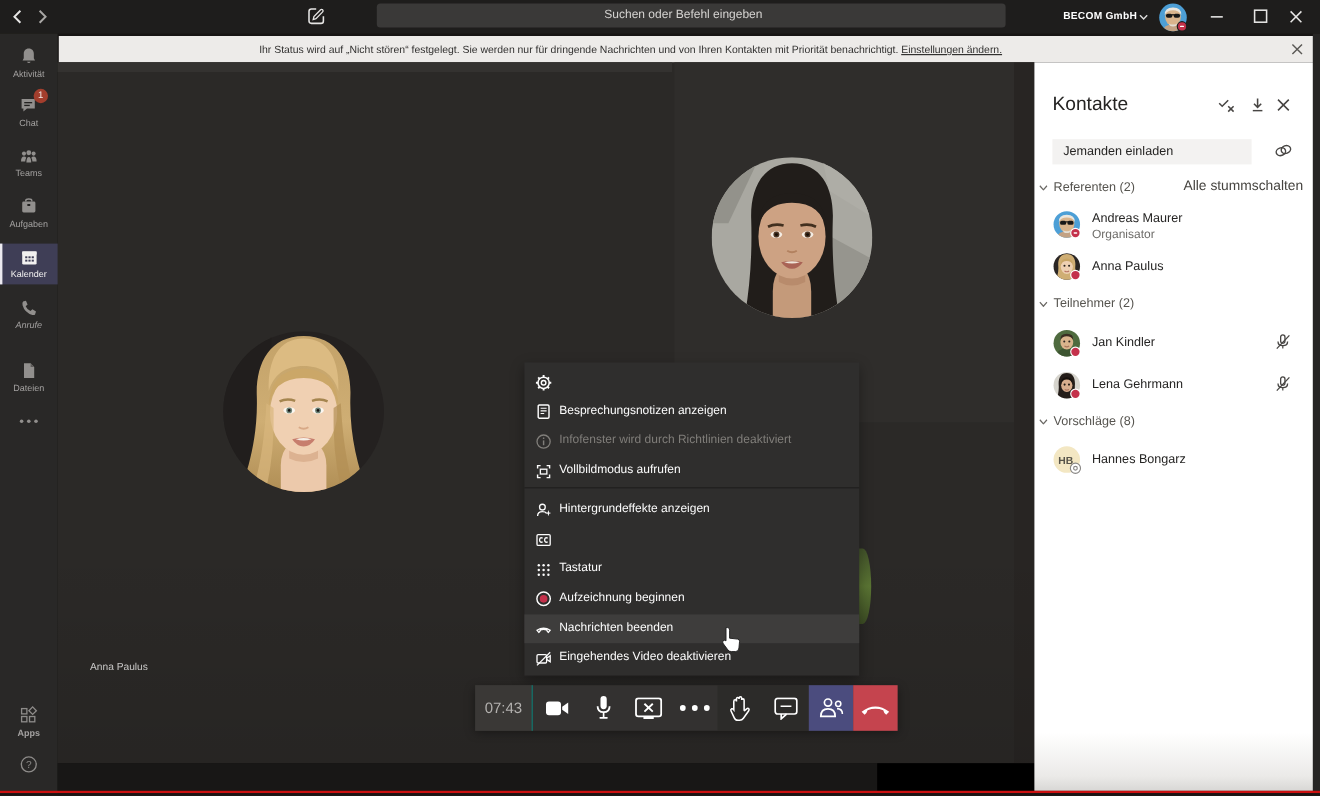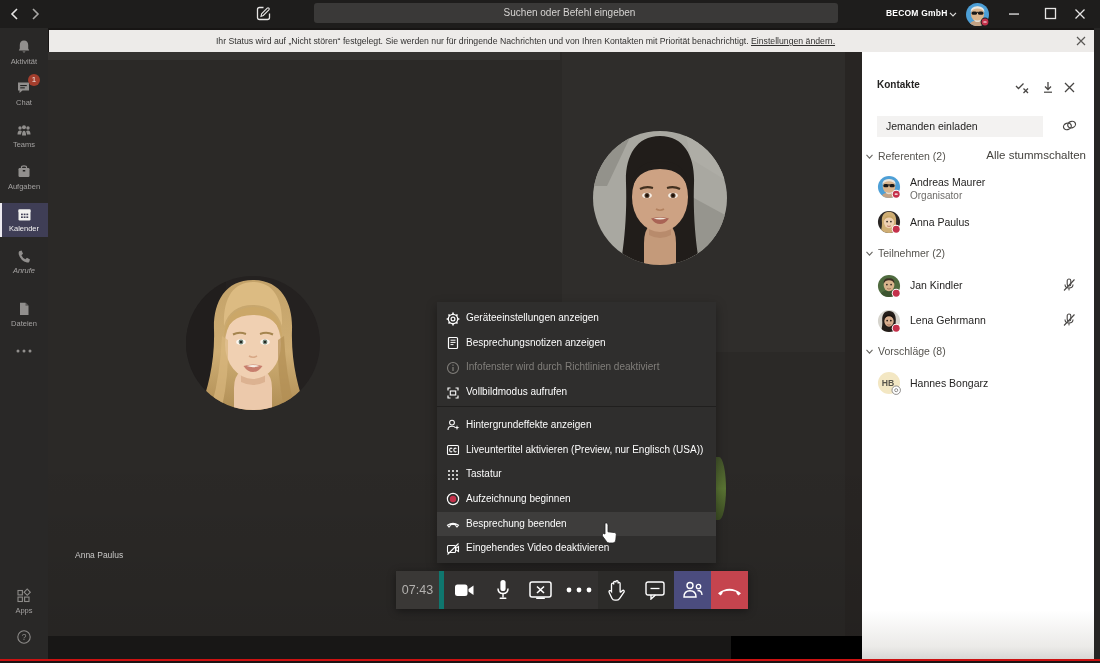--- a/index.html
+++ b/index.html
@@ -130,21 +130,21 @@
     <circle cx="8" cy="2" r="1.5" fill="#918f8d"></circle>
     <circle cx="14" cy="2" r="1.5" fill="#918f8d"></circle>
   </svg>
 
 <svg class="sbi" style="top:588px;" width="16" height="16" viewBox="0 0 16 16" fill="none" stroke="#8d8b89" stroke-width="1.1">
     <rect x="2" y="2.5" width="4.4" height="4.4"></rect>
     <rect x="2" y="9.1" width="4.4" height="4.4"></rect>
     <rect x="8.6" y="9.1" width="4.4" height="4.4"></rect>
     <rect x="9" y="2" width="4.4" height="4.4" transform="rotate(45 11.2 4.2)"></rect>
   </svg>
-<div class="sbl" style="top:606px;">Apps</div>
+<div class="sbl" style="top:606px;font-weight:bold;">Apps</div>
 
 <svg class="sbi" style="top:629px;" width="16" height="16" viewBox="0 0 16 16">
     <circle cx="8" cy="8" r="6.2" fill="none" stroke="#8d8b89" stroke-width="1.1"></circle>
     <text x="8" y="11" font-size="8.5" fill="#8d8b89" text-anchor="middle" font-family="Liberation Sans">?</text>
   </svg>
 <div class="sbl" style="top:646px;padding-left:33px;">Hilfe</div>
 
 <div class="abs" style="left:48px;top:52px;width:814px;height:584px;background:#2b2927;"></div>
 <div class="abs" style="left:562px;top:52px;width:283px;height:300px;background:#2f2d2b;"></div>
 <div class="abs" style="left:845px;top:52px;width:17px;height:584px;background:#282523;"></div>
@@ -230,21 +230,20 @@
 .mrow svg{position:absolute;left:9px;top:5.5px;}
 </style>
 <div class="mrow" style="top:306px;">
     <svg width="14" height="14" viewBox="0 0 14 14">
       <circle cx="7" cy="7" r="4.7" fill="none" stroke="#fcfcfc" stroke-width="1.3"></circle>
       <circle cx="7" cy="7" r="1.9" fill="none" stroke="#fcfcfc" stroke-width="1.2"></circle>
       <g stroke="#fcfcfc" stroke-width="1.6">
         <path d="M7 .6 V2.6 M7 11.4 V13.4 M.6 7 H2.6 M11.4 7 H13.4 M2.5 2.5 L3.9 3.9 M10.1 10.1 L11.5 11.5 M11.5 2.5 L10.1 3.9 M3.9 10.1 L2.5 11.5"></path>
       </g>
     </svg>
-    <span class="txt">Geräteeinstellungen anzeigen</span>
   </div>
 <div class="mrow" style="top:330.7px;">
     <svg width="14" height="14" viewBox="0 0 14 14">
       <rect x="2.5" y="1.5" width="9" height="11" rx="1" fill="none" stroke="#fcfcfc" stroke-width="1.2"></rect>
       <path d="M4.5 4.2 H9.5 M4.5 6.4 H9.5 M4.5 8.6 H7.5" stroke="#fcfcfc" stroke-width="1"></path>
     </svg>
     <span class="txt">Besprechungsnotizen anzeigen</span>
   </div>
 <div class="mrow" style="top:355.4px;color:#807e7a;">
     <svg width="14" height="14" viewBox="0 0 14 14">
@@ -268,21 +267,20 @@
       <path d="M2 12 Q2 8.3 6 8.3 Q8.6 8.3 9.5 9.8" fill="none" stroke="#fcfcfc" stroke-width="1.1"></path>
       <path d="M11 7 L11.6 9 L13.4 9.6 L11.6 10.2 L11 12.2 L10.4 10.2 L8.6 9.6 L10.4 9 Z" fill="#fcfcfc"></path>
     </svg>
     <span class="txt">Hintergrundeffekte anzeigen</span>
   </div>
 <div class="mrow" style="top:437.5px;">
     <svg width="14" height="14" viewBox="0 0 14 14">
       <rect x="1.5" y="2.5" width="11" height="9" rx="1" fill="none" stroke="#fcfcfc" stroke-width="1.1"></rect>
       <path d="M6.2 5.6 Q5 4.7 4 5.6 Q3.2 7 4 8.3 Q5 9.3 6.2 8.4 M10.4 5.6 Q9.2 4.7 8.2 5.6 Q7.4 7 8.2 8.3 Q9.2 9.3 10.4 8.4" fill="none" stroke="#fcfcfc" stroke-width="1.1"></path>
     </svg>
-    <span class="txt">Liveuntertitel aktivieren (Preview, nur Englisch (USA))</span>
   </div>
 <div class="mrow" style="top:462.2px;">
     <svg width="14" height="14" viewBox="0 0 14 14" fill="#fcfcfc">
       <circle cx="3" cy="3" r="1"></circle>
       <circle cx="7" cy="3" r="1"></circle>
       <circle cx="11" cy="3" r="1"></circle>
       <circle cx="3" cy="7" r="1"></circle>
       <circle cx="7" cy="7" r="1"></circle>
       <circle cx="11" cy="7" r="1"></circle>
       <circle cx="3" cy="11" r="1"></circle>
@@ -296,37 +294,37 @@
       <circle cx="7" cy="7" r="5.6" fill="none" stroke="#fcfcfc" stroke-width="1.2"></circle>
       <circle cx="7" cy="7" r="3.2" fill="#c4314b"></circle>
     </svg>
     <span class="txt">Aufzeichnung beginnen</span>
   </div>
 <div class="abs" style="left:437px;top:511.6px;width:279px;height:24.7px;background:#3e3d3c;"></div>
 <div class="mrow" style="top:511.6px;">
     <svg width="14" height="14" viewBox="0 0 14 14">
       <path d="M1.5 8.2 Q7 4.6 12.5 8.2 L11 10 Q9.8 9 9.5 7.8 Q7 7 4.5 7.8 Q4.2 9 3 10 Z" fill="none" stroke="#fcfcfc" stroke-width="1.1"></path>
     </svg>
-    <span class="txt">Besprechung beenden</span>
+    <span class="txt">Nachrichten beenden</span>
   </div>
 <div class="mrow" style="top:536.3px;">
     <svg width="14" height="14" viewBox="0 0 14 14">
       <rect x="1.5" y="3.5" width="8" height="7" rx="1" fill="none" stroke="#fcfcfc" stroke-width="1.1"></rect>
       <path d="M9.5 6.5 L12.5 4.5 V9.5 L9.5 7.5" fill="none" stroke="#fcfcfc" stroke-width="1.1"></path>
       <path d="M1.5 12.5 L12.5 1.5" stroke="#fcfcfc" stroke-width="1.1"></path>
     </svg>
     <span class="txt">Eingehendes Video deaktivieren</span>
   </div>
 
 <svg class="abs" style="left:600px;top:522px;" width="20" height="24" viewBox="0 0 20 24">
     <path d="M5 1 L5 12 Q3.5 11 2.5 12 Q1.8 13 2.8 14.5 L6.5 19.5 Q7.5 21 9.5 21 L13 21 Q15.5 21 15.8 18 L16.3 12.5 Q16.4 10.8 14.8 10.6 L8 9.8 L8 3.2 Q8 1 6.5 1 Z" fill="#fff" stroke="#222" stroke-width=".8"></path>
   </svg>
 
 <div class="abs" style="left:396px;top:571px;width:352px;height:38px;background:#333130;box-shadow:0 2px 8px rgba(0,0,0,.4);"></div>
-<div class="abs" style="left:396px;top:571px;width:48px;height:38px;border-right:5px solid #0f766e;background:#3a3836;color:#b3b1af;font-size:12.5px;line-height:38px;text-align:center;box-sizing:border-box;">07:43</div>
+<div class="abs" style="left:396px;top:571px;width:48px;height:38px;border-right:1px solid #0f766e;background:#3a3836;color:#b3b1af;font-size:12.5px;line-height:38px;text-align:center;box-sizing:border-box;">07:43</div>
 <div class="abs" style="left:598px;top:571px;width:76px;height:38px;background:#2c2b29;"></div>
 <div class="abs" style="left:674px;top:571px;width:37px;height:38px;background:#4b4c7e;"></div>
 <div class="abs" style="left:711px;top:571px;width:37px;height:38px;background:#c5444e;"></div>
 
 <svg class="abs" style="left:454px;top:582px;" width="21" height="17" viewBox="0 0 21 17">
     <rect x="1" y="2.5" width="12.5" height="11.5" rx="2.5" fill="#fff"></rect>
     <path d="M14.5 7 L19.5 3.5 V13 L14.5 9.5 Z" fill="#fff"></path>
   </svg>
 
 <svg class="abs" style="left:495px;top:579px;" width="16" height="22" viewBox="0 0 16 22">
@@ -363,21 +361,21 @@
     <path d="M2 17 Q2 10.8 8 10.8 Q14 10.8 14 17 Z" fill="none" stroke="#fff" stroke-width="1.4"></path>
     <circle cx="16.5" cy="6.5" r="2.2" fill="none" stroke="#fff" stroke-width="1.3"></circle>
     <path d="M15.5 10.5 Q20 10.5 20 15" fill="none" stroke="#fff" stroke-width="1.3"></path>
   </svg>
 
 <svg class="abs" style="left:717px;top:586px;" width="25" height="10" viewBox="0 0 25 10">
     <path d="M1 7.2 Q12.5 -1.8 24 7.2 L21.5 9.6 Q19.5 8 19 5.8 Q12.5 3.6 6 5.8 Q5.5 8 3.5 9.6 Z" fill="#fff"></path>
   </svg>
 
 <div class="abs" style="left:862px;top:52px;width:238px;height:607px;background:linear-gradient(180deg,#ffffff 0%,#ffffff 92%,#ebeae8 98%,#d8d7d5 100%);"></div>
-<div class="abs" style="left:877px;top:79px;color:#252423;font-size:10px;font-weight:bold;">Kontakte</div>
+<div class="abs" style="left:877px;top:79px;color:#252423;font-size:16px;font-weight:normal;">Kontakte</div>
 <svg class="abs" style="left:1015px;top:81px;" width="16" height="14" viewBox="0 0 16 14">
     <path d="M1 5 L3.5 7.5 L8.5 2.5" stroke="#484644" stroke-width="1.3" fill="none"></path>
     <path d="M8.5 7.5 L13 12 M13 7.5 L8.5 12" stroke="#484644" stroke-width="1.3"></path>
   </svg>
 <svg class="abs" style="left:1042px;top:81px;" width="12" height="13" viewBox="0 0 12 13">
     <path d="M6 1 V8 M3 5.5 L6 8.5 L9 5.5" stroke="#484644" stroke-width="1.3" fill="none"></path>
     <rect x="2" y="10.6" width="8" height="1.2" fill="#484644"></rect>
   </svg>
 <svg class="abs" style="left:1064px;top:82px;" width="11" height="11" viewBox="0 0 11 11">
     <path d="M1 1 L10 10 M10 1 L1 10" stroke="#484644" stroke-width="1.3"></path>

